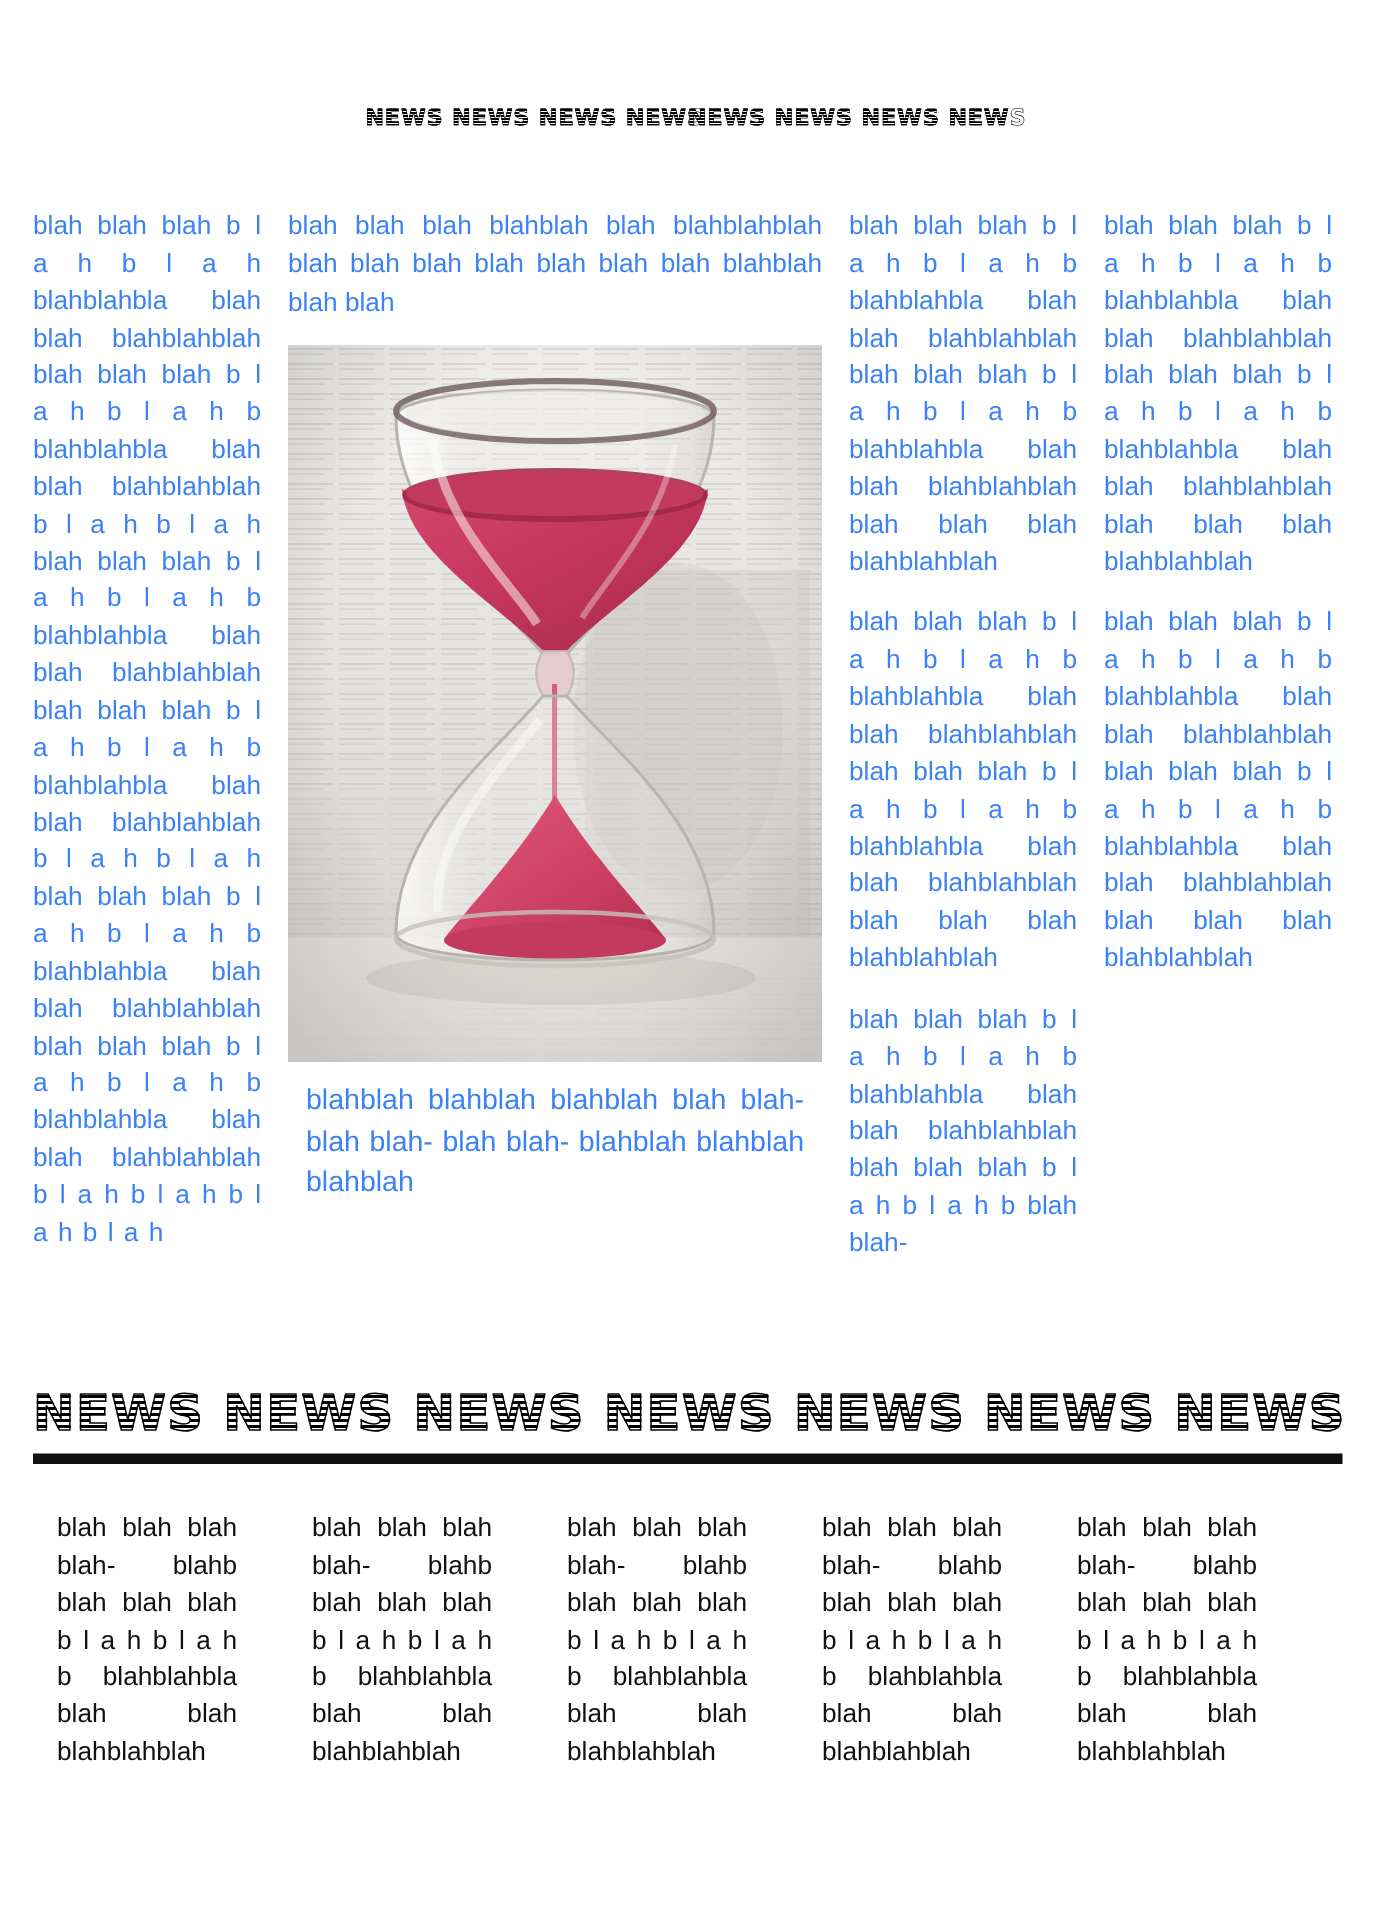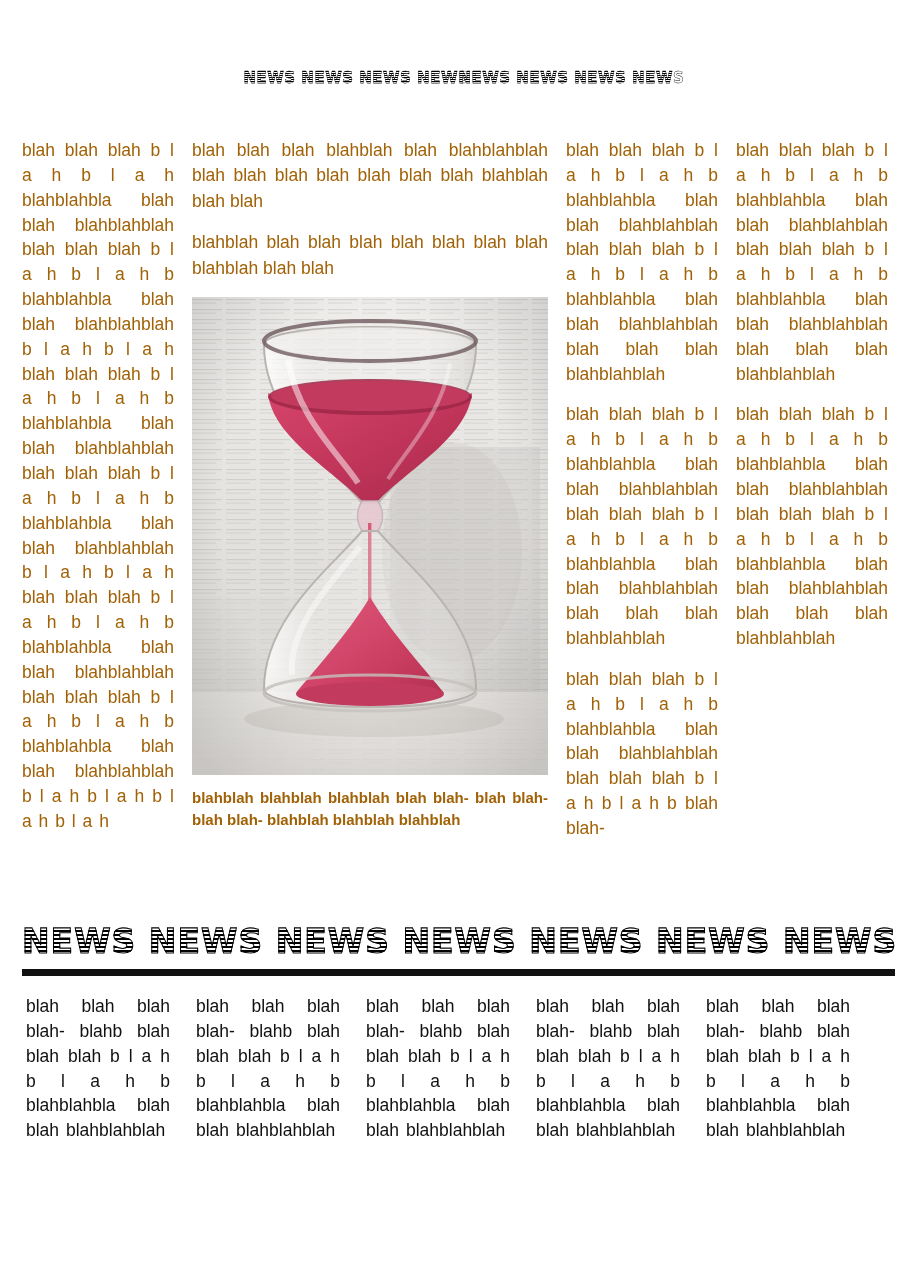--- a/index.html
+++ b/index.html
@@ -80,21 +80,21 @@
   
   .body-grid {
     display: flex;
     gap: 18px;
     height: 770px;
   }
   .col {
     font-family: "Liberation Sans", sans-serif;
     font-size: 17.5px;
     line-height: 1.42;
-    color: #a16207;
+    color: #3b82f6;
   }
   .col-1 { width: 152px; }
   .col-2 { width: 356px; }
   .col-3 { width: 152px; }
   .col-4 { width: 152px; }
 
   .para {
     margin: 0 0 16px 0;
     text-align: justify;
     text-justify: inter-word;
@@ -113,25 +113,24 @@
     margin: 10px 0 12px 0;
     width: 356px;
     height: 478px;
     overflow: hidden;
     position: relative;
     background: #e9e8e6;
   }
   .photo-svg { display: block; width: 100%; height: 100%; }
 
   .caption {
-    font-size: 15px;
+    font-size: 19px;
     line-height: 1.45;
     text-align: justify;
-    margin: 0;
-    font-weight: bold;
+    margin: 12px;
   }
 
   
   .ticker {
     margin-top: 14px;
     text-align: center;
     font-family: "DejaVu Sans", sans-serif;
     font-weight: 700;
     font-size: 33px;
     letter-spacing: 1px;
@@ -157,41 +156,40 @@
   .footer-grid {
     display: flex;
     gap: 18px;
   }
   .fcol {
     width: 152px;
     font-size: 17.5px;
     line-height: 1.42;
     text-align: justify;
   }
-  .fcol p { margin: 4px; }
+  .fcol p { margin: 16px; }
 </style>
 </head>
 <body>
 
 <div class="page">
 
   <div class="masthead">
     <div class="mast-side left">NEWS NEWS NEWS NEWS</div>
     <div class="mast-side right">NEWS NEWS NEWS NEWS</div>
   </div>
 
   <div class="body-grid">
 
     <div class="col col-1">
       <p class="para spread">blah blah blah b l a h b l a h blahblahbla blah blah blahblahblah blah blah blah b l a h b l a h b blahblahbla blah blah blahblahblah b l a h b l a h blah blah blah b l a h b l a h b blahblahbla blah blah blahblahblah blah blah blah b l a h b l a h b blahblahbla blah blah blahblahblah b l a h b l a h blah blah blah b l a h b l a h b blahblahbla blah blah blahblahblah blah blah blah b l a h b l a h b blahblahbla blah blah blahblahblah b l a h b l a h b l a h b l a h</p>
     </div>
 
     <div class="col col-2">
       <p class="para">blah blah blah blahblah blah blahblahblah blah blah blah blah blah blah blah blahblah blah blah</p>
-      <p class="para">blahblah blah blah blah blah blah blah blah blahblah blah blah</p>
 
       <div class="photo-wrap">
         <svg class="photo-svg" viewBox="0 0 356 478" preserveAspectRatio="xMidYMid slice">
           <defs>
             <linearGradient id="bg" x1="0" y1="0" x2="0" y2="1">
               <stop offset="0%" stop-color="#efeeec"></stop>
               <stop offset="55%" stop-color="#e2e0dd"></stop>
               <stop offset="100%" stop-color="#d8d6d3"></stop>
             </linearGradient>
             <linearGradient id="sandTop" x1="0" y1="0" x2="1" y2="1">

